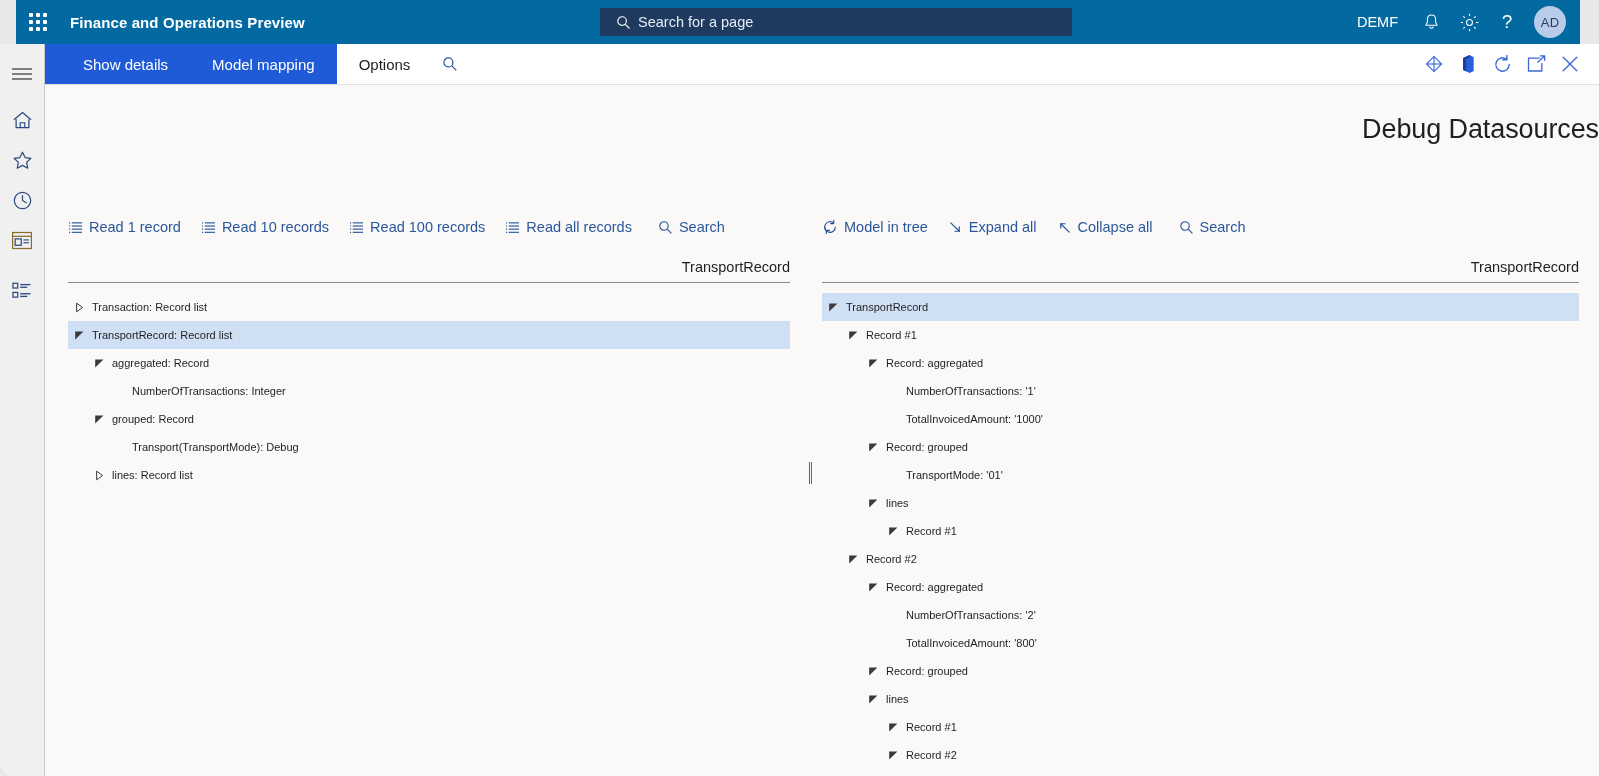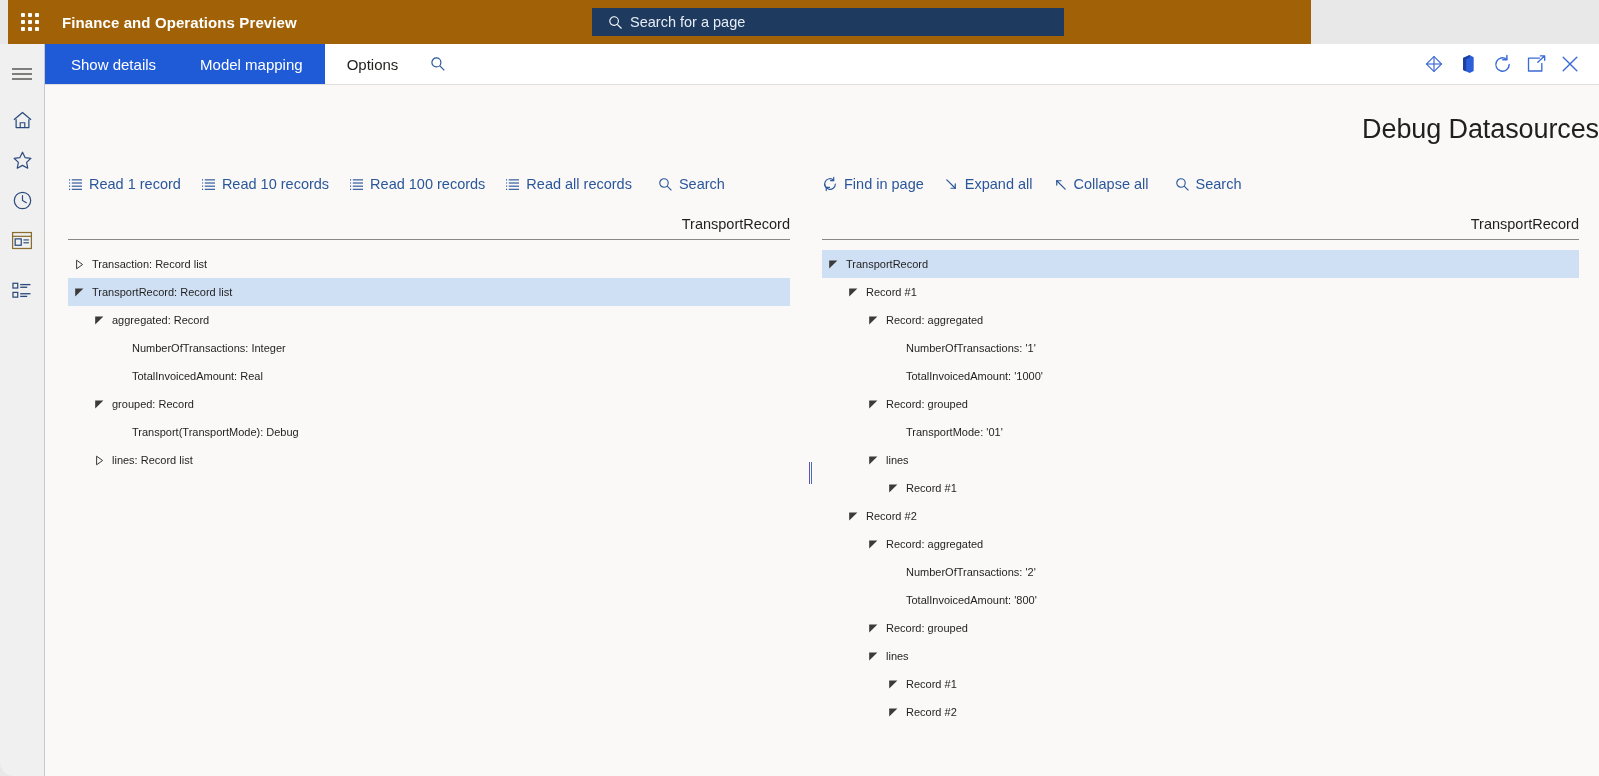--- a/index.html
+++ b/index.html
@@ -8,24 +8,24 @@
     width: 1599px;
     height: 776px;
     overflow: hidden;
     background: #e8e8e8;
     font-family: "Liberation Sans", sans-serif;
   }
 
   
   #topbar {
     position: absolute;
-    top: 0; left: 8px;
-    width: 1303px;
+    top: 0; left: 16px;
+    width: 1564px;
     height: 44px;
-    background: #a16207;
+    background: #0369a1;
     display: flex;
     align-items: center;
   }
   #waffle {
     width: 44px; height: 44px;
     display: flex; align-items: center; justify-content: center;
     cursor: pointer;
   }
   .waffle-grid {
     display: grid;
@@ -139,21 +139,21 @@
   #tabstrip { display: flex; align-items: stretch; }
   .tab {
     background: #1f5bd7;
     color: #ffffff;
     font-size: 15px;
     display: flex; align-items: center;
     padding: 0 22px;
     cursor: pointer;
     white-space: nowrap;
   }
-  .tab.first { padding-left: 26px; }
+  .tab.first { padding-left: 38px; }
   .tab.active {
     background: #ffffff;
     color: #201f1e;
   }
   #cmd-search-icon {
     display: flex; align-items: center; justify-content: center;
     width: 36px;
     cursor: pointer;
   }
   #cmd-right {
@@ -185,21 +185,21 @@
   }
 
   
   #panels {
     position: absolute;
     left: 0; top: 84px;
     width: 1554px;
     height: 607px;
     display: flex;
   }
-  .panel { position: relative; }
+  .panel { position: relative; margin-top: 43px; }
   #left-panel { width: 755px; padding-left: 23px; padding-right: 10px; }
   #splitter {
     width: 20px;
     display: flex;
     align-items: center;
     justify-content: center;
     cursor: col-resize;
   }
   #splitter .grip {
     width: 3px;
@@ -278,20 +278,47 @@
   <div id="app-title">Finance and Operations Preview</div>
 
   <div id="global-search">
     <svg width="15" height="15" viewBox="0 0 16 16">
       <circle cx="6.5" cy="6.5" r="4.6" fill="none" stroke="#ffffff" stroke-width="1.2"></circle>
       <line x1="9.9" y1="9.9" x2="14.4" y2="14.4" stroke="#ffffff" stroke-width="1.2"></line>
     </svg>
     <span class="ph">Search for a page</span>
   </div>
 
+  <div id="top-right">
+    <span id="company-id">DEMF</span>
+
+    <div class="top-icon">
+      <svg width="19" height="19" viewBox="0 0 20 20">
+        <path d="M10 2.2c-2.5 0-4.3 1.9-4.3 4.4v3.1L4.3 12v.9h11.4V12l-1.4-2.3V6.6c0-2.5-1.8-4.4-4.3-4.4z" fill="none" stroke="#ffffff" stroke-width="1.1" stroke-linejoin="round"></path>
+        <path d="M8.2 14.2a1.8 1.8 0 0 0 3.6 0" fill="none" stroke="#ffffff" stroke-width="1.1"></path>
+      </svg>
+    </div>
+
+    <div class="top-icon">
+      <svg width="21" height="21" viewBox="0 0 22 22">
+        <g fill="none" stroke="#ffffff" stroke-width="1.15">
+          <circle cx="11" cy="11" r="3.1"></circle>
+          <path d="M11 1.8v2.4M11 17.8v2.4M1.8 11h2.4M17.8 11h2.4M4.5 4.5l1.7 1.7M15.8 15.8l1.7 1.7M17.5 4.5l-1.7 1.7M6.2 15.8l-1.7 1.7"></path>
+        </g>
+      </svg>
+    </div>
+
+    <div class="top-icon">
+      <svg width="20" height="22" viewBox="0 0 20 22">
+        <text x="10" y="17" text-anchor="middle" font-family="Liberation Sans, sans-serif" font-size="19" fill="#ffffff">?</text>
+      </svg>
+    </div>
+
+    <div id="avatar">AD</div>
+  </div>
 </div>
 
 <div id="rail">
 
   <div class="rail-btn first">
     <svg width="22" height="16" viewBox="0 0 22 16">
       <g stroke="#323130" stroke-width="1.2">
         <line x1="1" y1="3" x2="21" y2="3"></line>
         <line x1="1" y1="8" x2="21" y2="8"></line>
         <line x1="1" y1="13" x2="21" y2="13"></line>
@@ -508,24 +535,20 @@
                   <path d="M1.2 1.6h8.2L1.2 9.4z" fill="#3b3a39"></path>
                 </svg>
               </span>
               <span class="label">aggregated: Record</span>
             </div>
             <div class="node">
               <span class="twisty none" style="margin-left: 40px;"></span>
               <span class="label">NumberOfTransactions: Integer</span>
             </div>
             <div class="node">
-              <span class="twisty none" style="margin-left: 40px;"></span>
-              <span class="label">TotalInvoicedAmount: Real</span>
-            </div>
-            <div class="node">
               <span class="twisty" style="margin-left: 20px;">
                 <svg width="11" height="11" viewBox="0 0 11 11">
                   <path d="M1.2 1.6h8.2L1.2 9.4z" fill="#3b3a39"></path>
                 </svg>
               </span>
               <span class="label">grouped: Record</span>
             </div>
             <div class="node">
               <span class="twisty none" style="margin-left: 40px;"></span>
               <span class="label">Transport(TransportMode): Debug</span>
@@ -549,21 +572,21 @@
 
         <div class="toolbar">
 
           <div class="tb-link">
             <svg width="16" height="16" viewBox="0 0 18 18">
               <path d="M15 9a6 6 0 1 1-1.9-4.4" fill="none" stroke="#2b579a" stroke-width="1.3" stroke-linecap="round"></path>
               <path d="M13.2 1.6v3.6h-3.6" fill="none" stroke="#2b579a" stroke-width="1.3" stroke-linecap="round" stroke-linejoin="round"></path>
               <path d="M3 9a6 6 0 0 0 1.9 4.4" fill="none" stroke="#2b579a" stroke-width="1.3" stroke-linecap="round"></path>
               <path d="M4.8 16.4v-3.6h3.6" fill="none" stroke="#2b579a" stroke-width="1.3" stroke-linecap="round" stroke-linejoin="round"></path>
             </svg>
-            <span class="lbl">Find in page</span>
+            <span class="lbl">Model in tree</span>
           </div>
 
           <div class="tb-link">
             <svg width="15" height="15" viewBox="0 0 16 16">
               <path d="M3 3l9 9" fill="none" stroke="#2b579a" stroke-width="1.3" stroke-linecap="round"></path>
               <path d="M12 7.4V12H7.4" fill="none" stroke="#2b579a" stroke-width="1.3" stroke-linecap="round" stroke-linejoin="round"></path>
             </svg>
             <span class="lbl">Expand all</span>
           </div>
 

